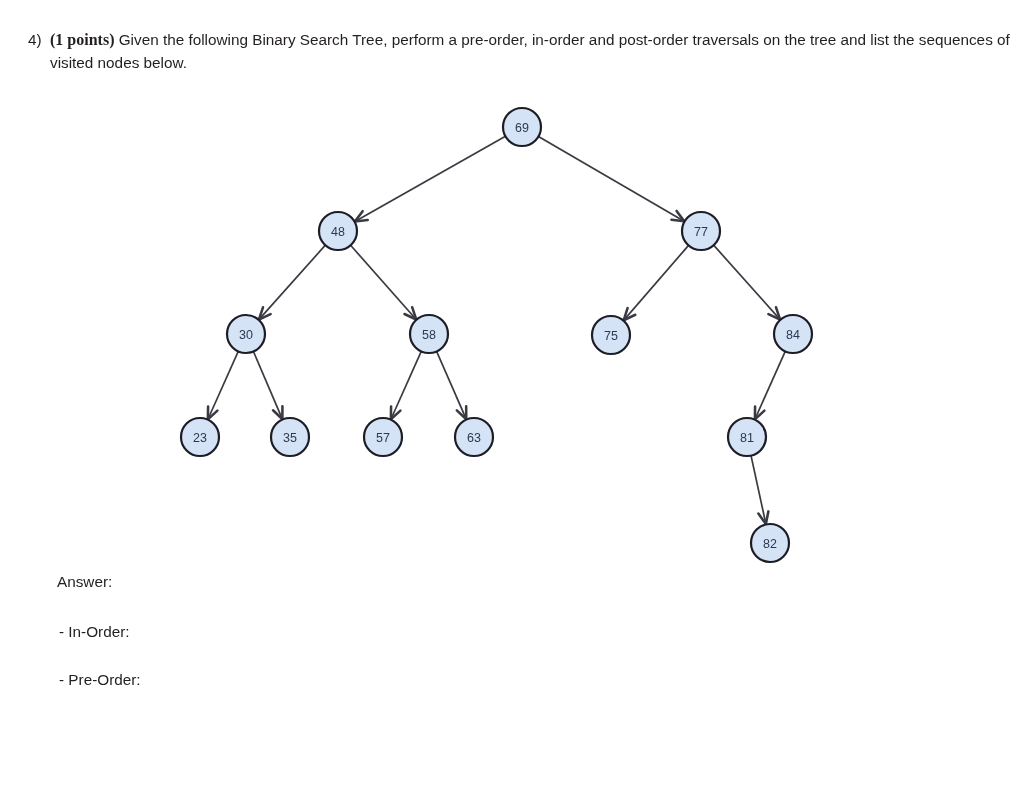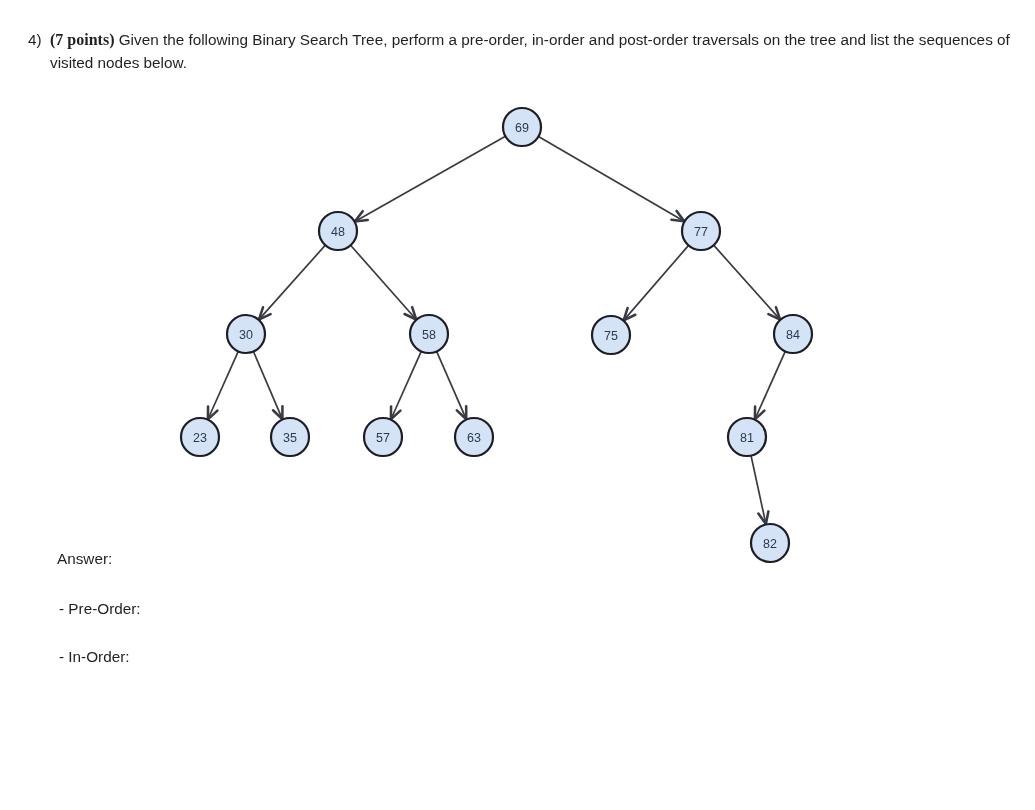--- a/index.html
+++ b/index.html
@@ -72,39 +72,39 @@
     text-anchor: middle;
     dominant-baseline: central;
     pointer-events: none;
   }
   .tree-node { pointer-events: auto; cursor: default; }
 
   
   #answer-block {
     position: absolute;
     left: 57px;
-    top: 549px;
+    top: 572px;
     width: 500px;
   }
   .answer-line {
     font-size: 15.3px;
     line-height: 20px;
     margin: 0 0 28px 0;
     white-space: pre;
   }
   .answer-line.heading { margin-bottom: 30px; }
   .answer-line.item { padding-left: 2px; }
 </style>
 </head>
 <body>
 
 <div id="question-block">
   <span id="question-number">4)</span>
   <div id="question-line">
-    <span class="points">(7 points)</span><span> Given the following Binary Search Tree, perform a pre-order, in-order and post-order traversals on the tree and list the sequences of visited nodes below.</span>
+    <span class="points">(1 points)</span><span> Given the following Binary Search Tree, perform a pre-order, in-order and post-order traversals on the tree and list the sequences of visited nodes below.</span>
   </div>
 </div>
 
 <div id="tree-figure">
   <svg id="tree-svg" width="1035" height="810" viewBox="0 0 1035 810" xmlns="http://www.w3.org/2000/svg">
     <defs>
       <marker id="arrowhead" markerWidth="9" markerHeight="9" refX="7.6" refY="4" orient="auto" markerUnits="strokeWidth">
         <path d="M1,1 L8,4 L1,7" fill="none" stroke="#3a3a42" stroke-width="1.5" stroke-linecap="round" stroke-linejoin="round"></path>
       </marker>
     </defs>
@@ -174,15 +174,15 @@
         <g class="tree-node">
           <circle cx="760" cy="543" r="19" class="node-circle"></circle>
           <text x="760" y="543.5" class="node-label">82</text>
         </g>
       </g>
   </svg>
 </div>
 
 <div id="answer-block">
   <div class="answer-line heading">Answer:</div>
+  <div class="answer-line item">- In-Order:</div>
   <div class="answer-line item">- Pre-Order:</div>
-  <div class="answer-line item">- In-Order:</div>
 </div>
 
 </body></html>

